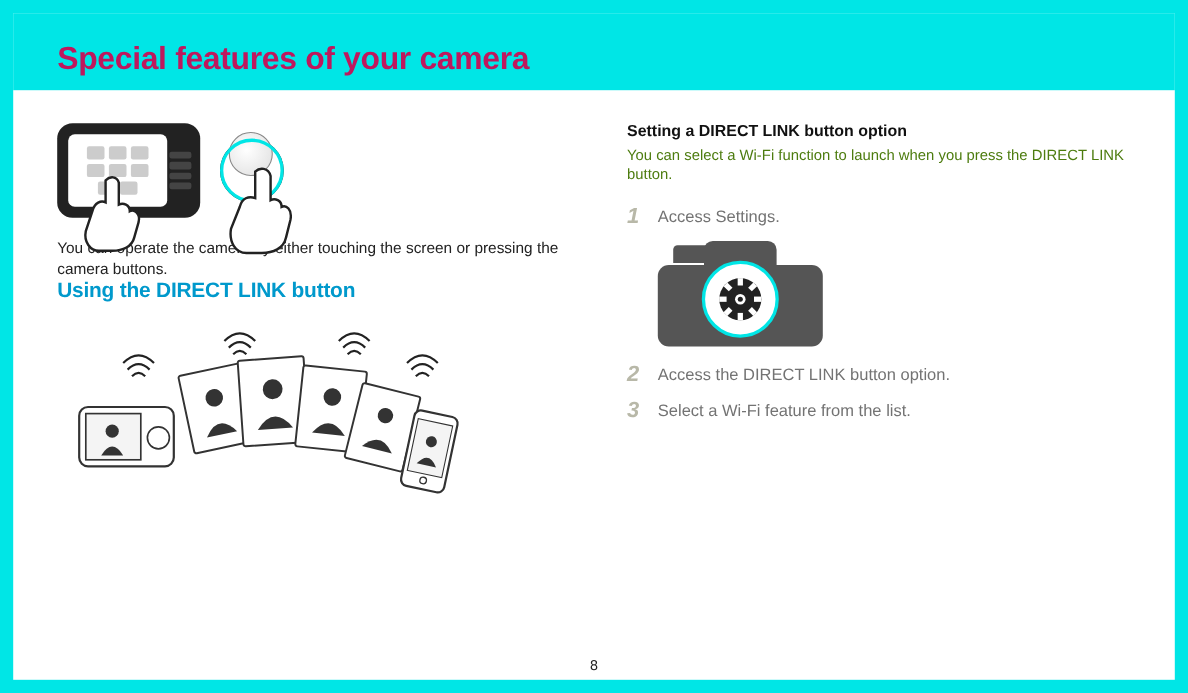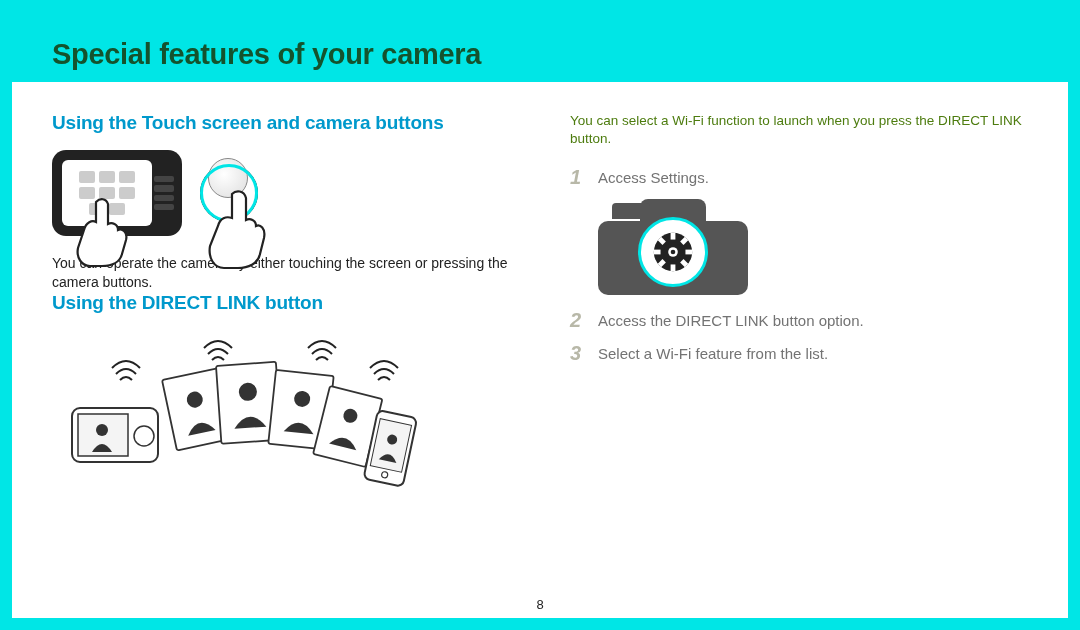--- a/index.html
+++ b/index.html
@@ -22,21 +22,21 @@
   .header-band {
     position: absolute;
     top: 0; left: 0; right: 0;
     height: 70px;
     background: #00e6e6;
   }
   .page-title {
     position: absolute;
     top: 26px;
     left: 40px;
-    color: #14532d;
+    color: #be185d;
     font-size: 29px;
     font-weight: 700;
     letter-spacing: -0.3px;
   }
   .content {
     position: absolute;
     top: 100px;
     left: 40px;
     right: 40px;
     bottom: 20px;
@@ -138,21 +138,20 @@
 
 <div class="page">
 
   <div class="header-band"></div>
   <div class="page-title">Special features of your camera</div>
 
   <div class="content">
 
     <div class="col">
 
-      <div class="h2">Using the Touch screen and camera buttons</div>
 
       <div class="illus-box">
 
         <div class="cam1">
           <div class="cam1-body"></div>
           <div class="cam1-screen">
             <div class="cell"></div>
               <div class="cell"></div>
               <div class="cell"></div>
               <div class="cell"></div>
@@ -244,20 +243,21 @@
                 <path d="M11 48 q9 -14 18 0" fill="#333"></path>
             </g>
           </svg>
         </div>
 
       </div>
     </div>
 
     <div class="col">
 
+      <div class="h3">Setting a DIRECT LINK button option</div>
       <div class="sub-text">You can select a Wi-Fi function to launch when you press the DIRECT LINK button.</div>
 
       <div class="step">
         <div class="step-num">1</div>
         <div class="step-text">Access Settings.</div>
       </div>
 
       <div class="step-illus">
         <div class="cam-set">
           <div class="cam-set-lensbox"></div>

